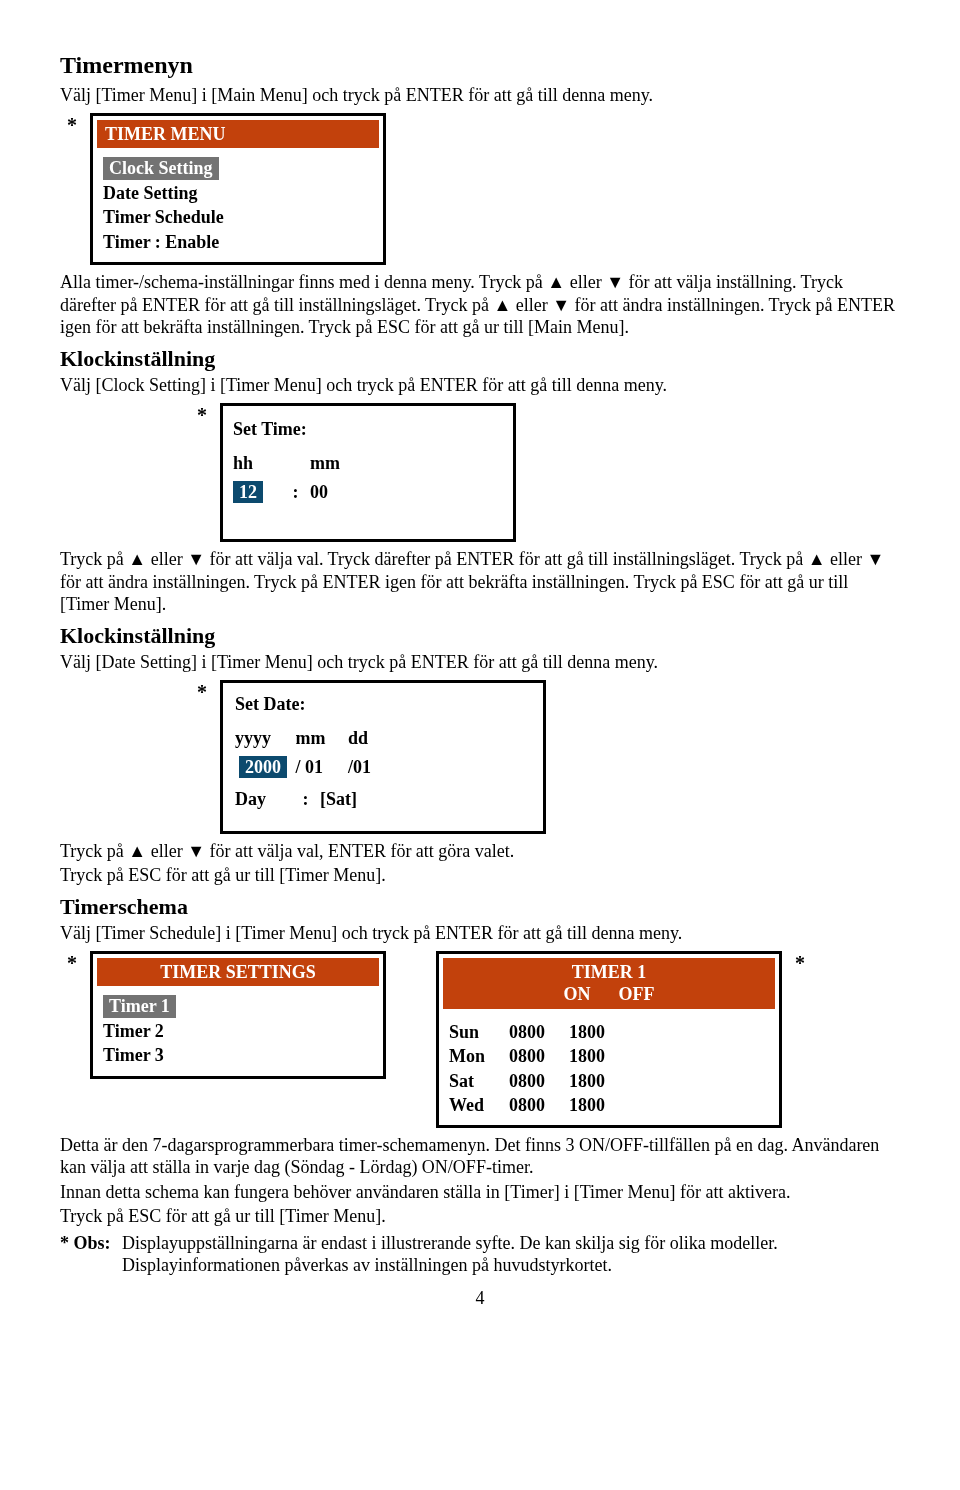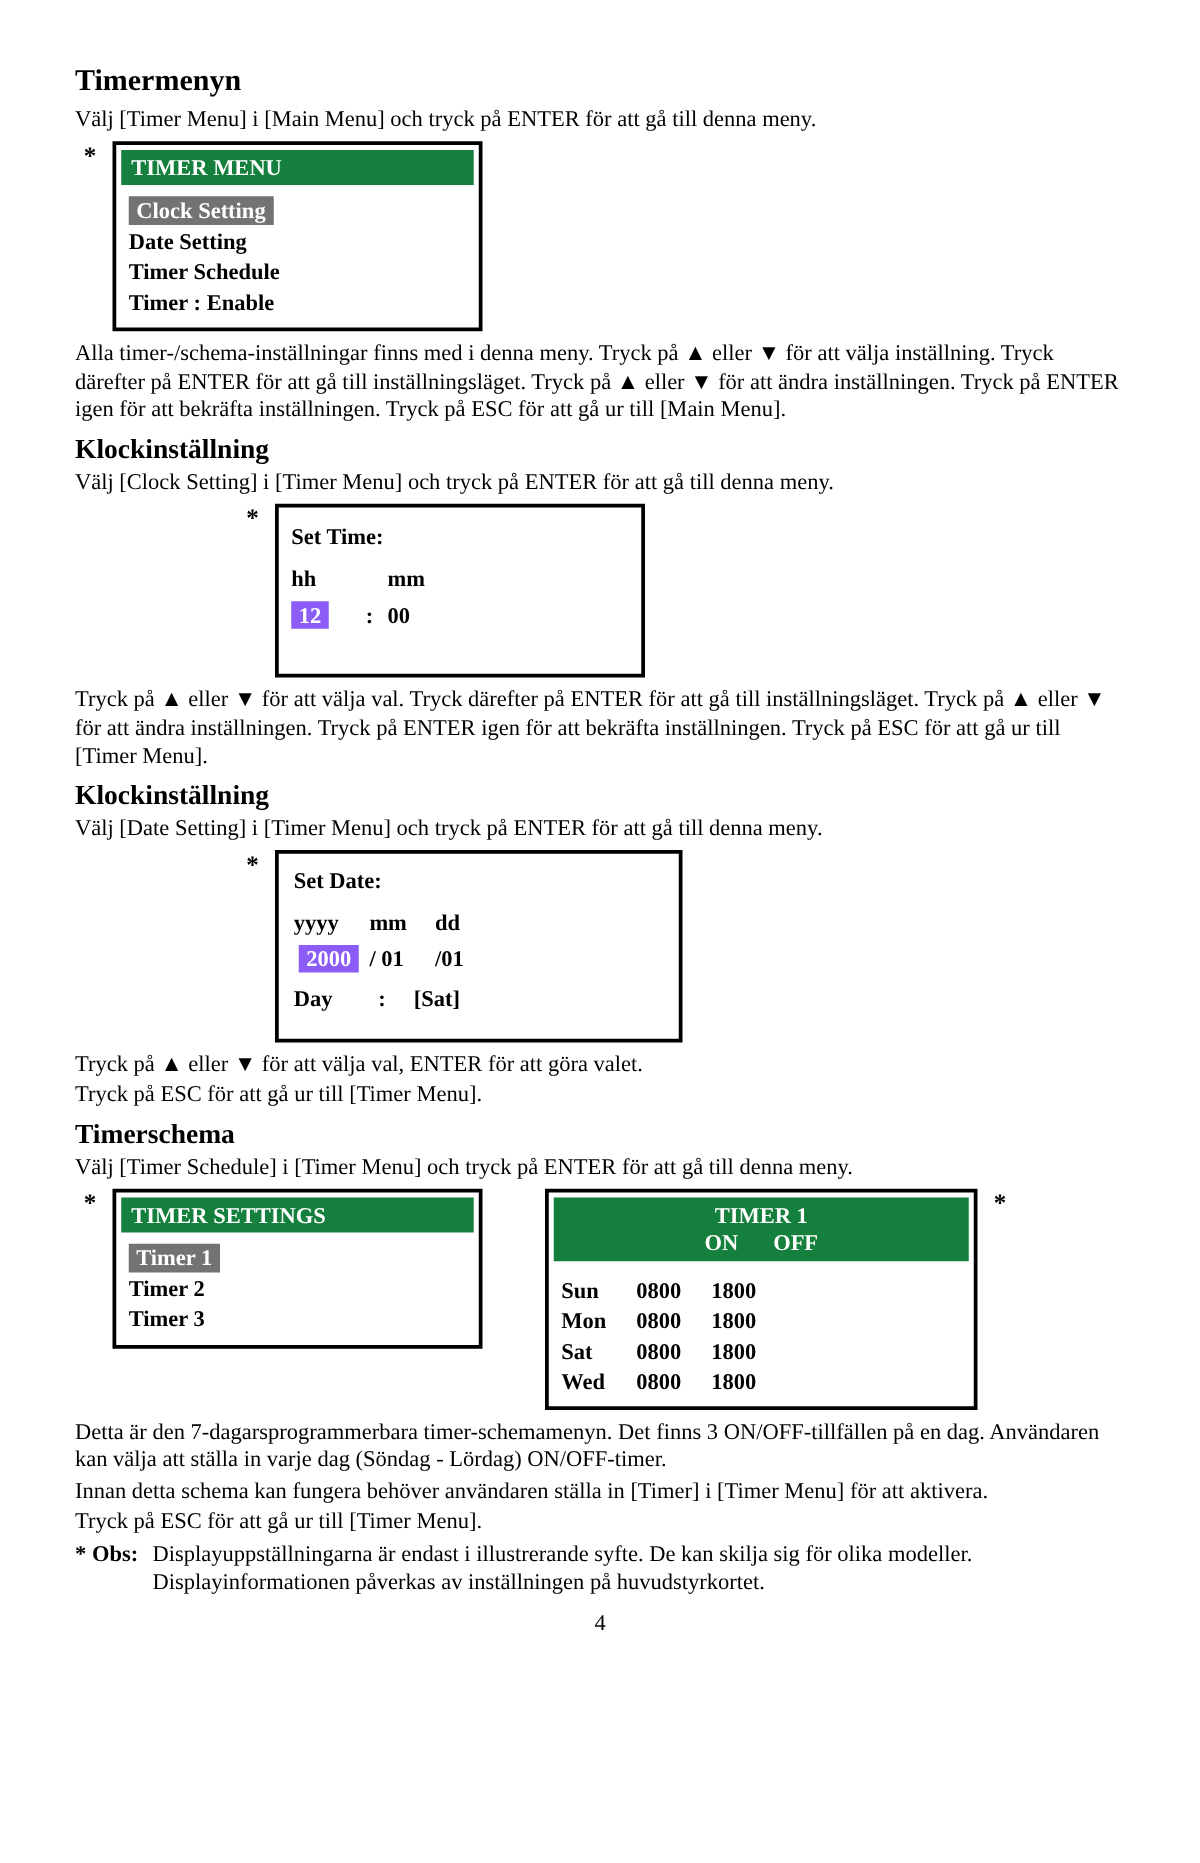--- a/index.html
+++ b/index.html
@@ -18,36 +18,36 @@
   p { margin: 2px 0; }
   .star-row { display: flex; align-items: flex-start; margin: 6px 0; }
   .star { font-size: 20px; font-weight: bold; width: 24px; margin-right: 6px; text-align: center; line-height: 1.2; }
   .menu-outer {
     border: 3px solid #000;
     width: 290px;
     background: #fff;
     padding: 0;
   }
   .menu-header {
-    background: #15803d; color: #fff;
+    background: #c2410c; color: #fff;
     font-weight: bold;
     padding: 3px 8px;
     margin: 4px;
   }
-  .menu-header.center { }
+  .menu-header.center { text-align: center; }
   .menu-body { padding: 4px 10px 8px 10px; font-weight: bold; }
   .menu-body .sel {
     background: #737373; color: #fff;
     display: inline-block; padding: 0 6px;
   }
   .menu-item { padding: 1px 0; }
   .time-box .menu-body { padding: 12px 10px 30px 10px; }
   .time-row { margin: 6px 0; }
   .cell { display: inline-block; min-width: 48px; text-align: left; }
-  .selcell { background: #8b5cf6; color: #fff; display: inline-block; padding: 0 6px; }
+  .selcell { background: #0c4a6e; color: #fff; display: inline-block; padding: 0 6px; }
   .two-col { display: flex; align-items: flex-start; gap: 50px; margin: 6px 0; }
   .two-col .col { display: flex; align-items: flex-start; }
   .menu-outer.wide { width: 340px; }
   .t1-row {
     display: grid;
     grid-template-columns: 60px 60px 60px;
     font-weight: bold;
     margin: 2px 0;
   }
   .t1-rows { padding: 6px 10px; }
@@ -114,21 +114,21 @@
         <span class="cell">dd</span>
       </div>
       <div class="time-row">
         <span style="display:inline-block; min-width:56px; text-align:center;"><span class="selcell">2000</span></span>
         <span class="cell">/ 01</span>
         <span class="cell">/01</span>
       </div>
       <div class="time-row" style="margin-top:10px;">
         <span class="cell" style="min-width:56px;">Day</span>
         <span style="display:inline-block; width:20px; text-align:center;">:</span>
-        <span class="cell" style="text-align:right;">[Sat]</span>
+        <span class="cell" style="text-align:left;">[Sat]</span>
       </div>
     </div>
   </div>
 </div>
 
 <p>Tryck på ▲ eller ▼ för att välja val, ENTER för att göra valet.</p>
 <p>Tryck på ESC för att gå ur till [Timer Menu].</p>
 
 <h2>Timerschema</h2>
 <p>Välj [Timer Schedule] i [Timer Menu] och tryck på ENTER för att gå till denna meny.</p>

